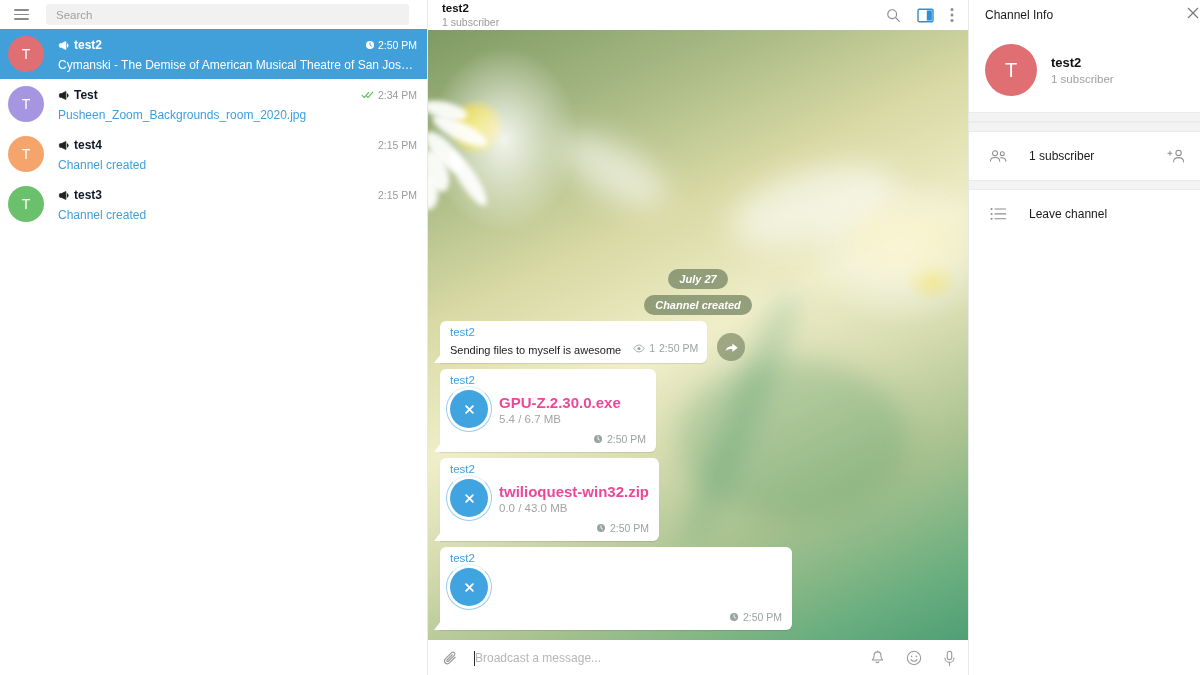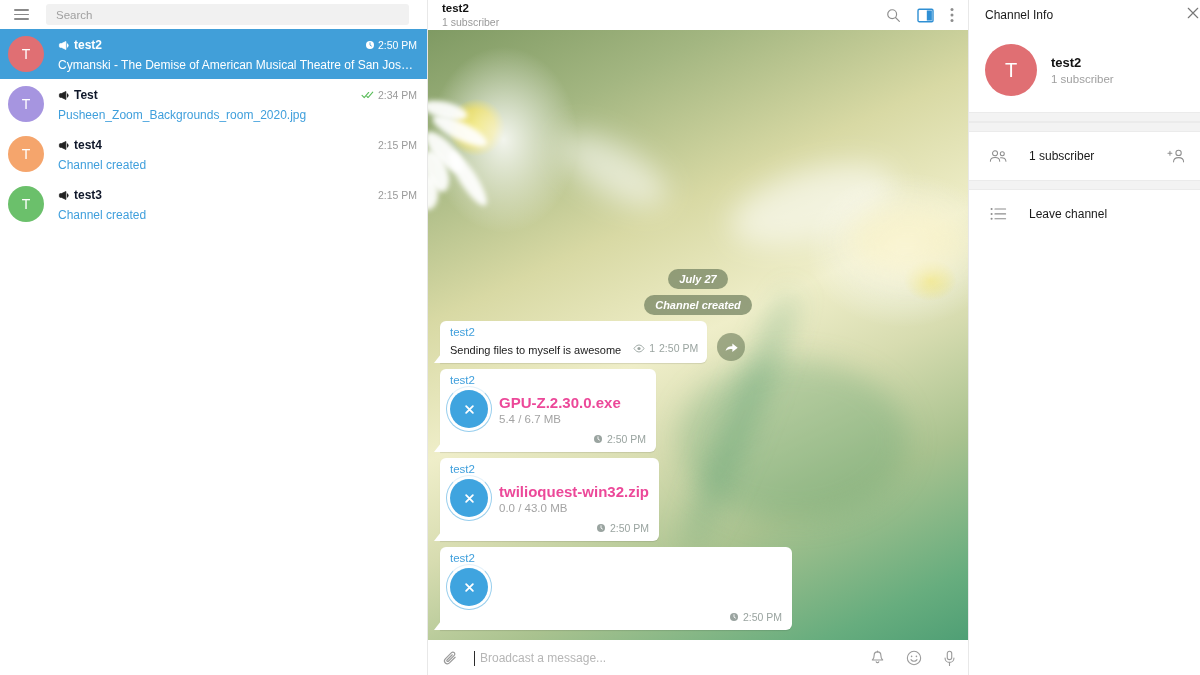--- a/index.html
+++ b/index.html
@@ -158,21 +158,21 @@
   .file-foot { display: flex; justify-content: flex-end; align-items: center; gap: 4px; margin-top: 2px; }
 
   .composer {
     height: 35px; flex: 0 0 35px; background: #ffffff;
     display: flex; align-items: center; padding: 0 12px 0 14px;
     border-top: 1px solid #ffffff;
   }
   .comp-input {
     flex: 1; display: flex; align-items: center;
     margin-left: 14px; font-size: 12px; color: #b6b6b6;
-    border-left: 1px solid #2b2b2b; padding-left: 5px; height: 15px;
+    border-left: 1px solid #2b2b2b; height: 15px;
     cursor: text;
   }
   .comp-actions { display: flex; align-items: center; gap: 21px; margin-left: 12px;}
 
   
   .right-col {
     width: 232px; flex: 0 0 232px; height: 675px;
     background: #ffffff; border-left: 1px solid #e8e8e8;
     display: flex; flex-direction: column;
   }

